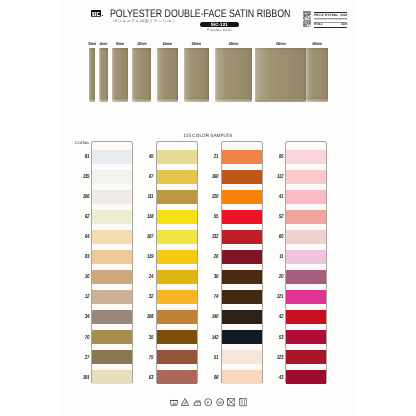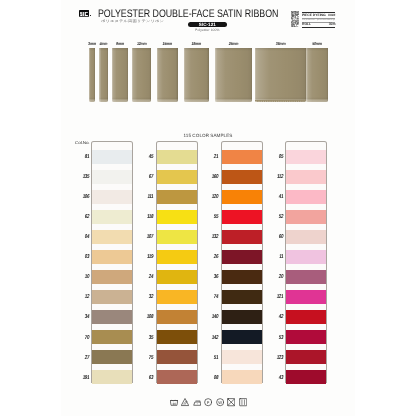--- a/index.html
+++ b/index.html
@@ -2,21 +2,21 @@
 <html><head>
 <meta charset="utf-8">
 <style>
   html,body{margin:0;padding:0;background:#ffffff;}
   body{width:416px;height:416px;font-family:"Liberation Sans",sans-serif;overflow:hidden;
        -webkit-font-smoothing:antialiased;text-rendering:geometricPrecision;}
   *{-webkit-font-smoothing:antialiased;}
   #page{position:absolute;left:61px;top:0;width:294px;height:416px;background:#fdfdfc;}
 
   
-  .hdr{position:absolute;left:0;top:0;width:294px;height:34px;}
+  .hdr{position:absolute;left:12px;top:0;width:294px;height:34px;}
   .logo{position:absolute;left:17.8px;top:9.9px;width:10.1px;height:6.7px;}
   .logo svg{display:block;}
   .logo-dot{position:absolute;left:28.6px;top:15.3px;width:1.1px;height:1.1px;background:#222;}
   .title{position:absolute;left:37.3px;top:8.9px;font-size:10.9px;color:#1a1a1a;
          letter-spacing:-0.05px;white-space:nowrap;font-weight:400;line-height:10.4px;
          transform:scaleX(0.813);transform-origin:left center;}
   .subtitle{position:absolute;left:39.9px;top:19.1px;font-size:3.3px;color:#5a5a5a;letter-spacing:0.1px;
             white-space:nowrap;line-height:4.3px;font-family:"DejaVu Sans",sans-serif;
             transform:scaleX(1.3);transform-origin:left center;}
   .code-pill{position:absolute;left:126.9px;top:22.0px;width:38.9px;height:5.0px;background:#141414;

